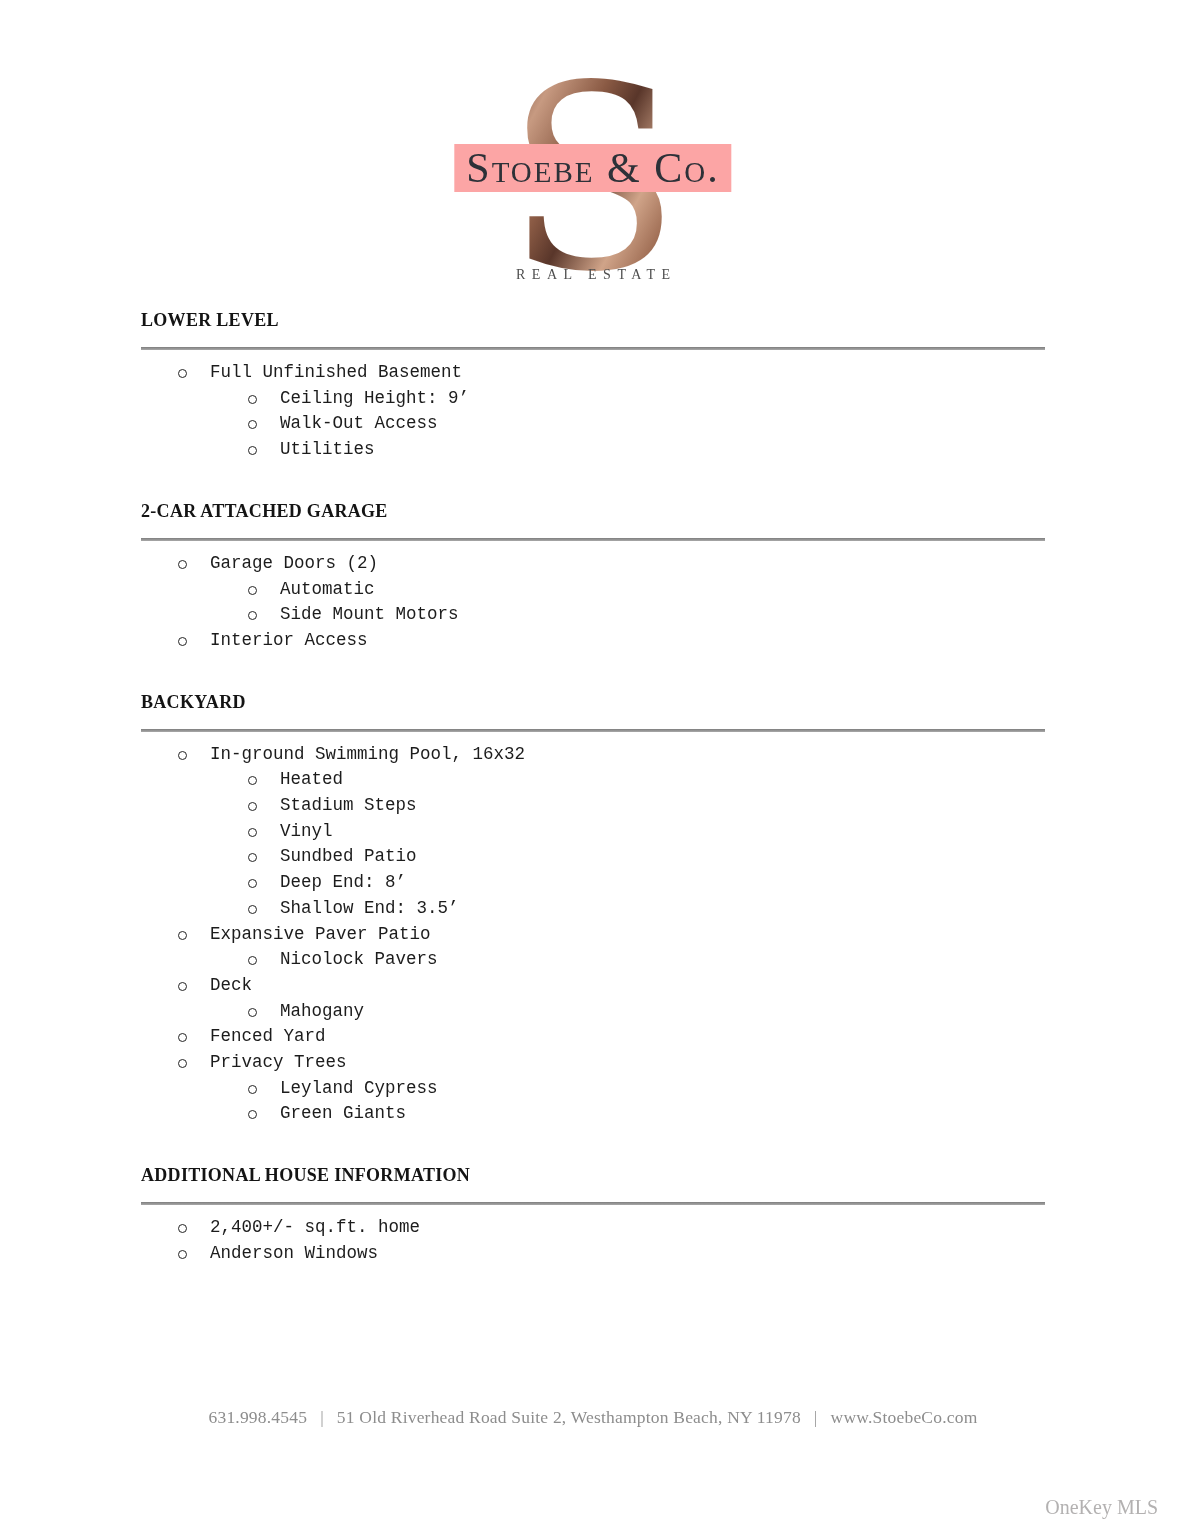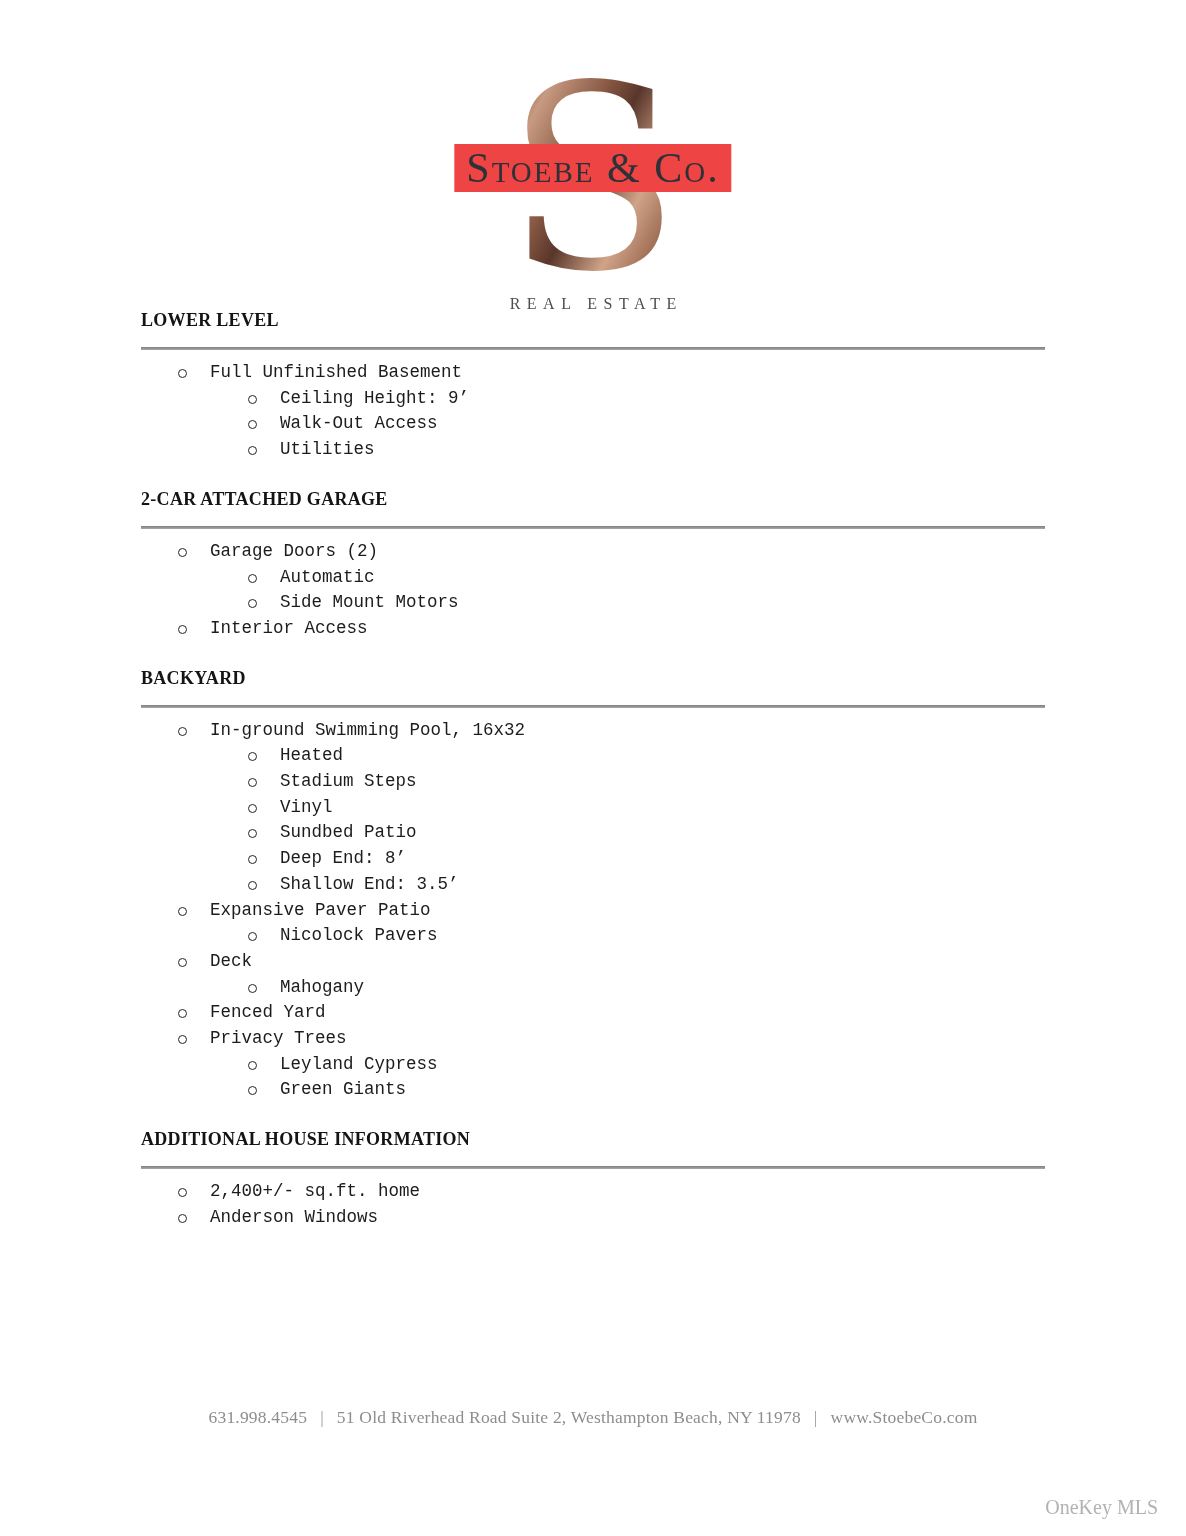--- a/index.html
+++ b/index.html
@@ -12,30 +12,30 @@
     position:absolute;top:51px;left:50%;transform:translateX(-50%);
     font-family:"DejaVu Serif",serif;font-size:255px;line-height:1;font-weight:400;
     background:linear-gradient(118deg,#5f3a2c 2%,#c79a81 20%,#8a5a44 38%,#59362a 50%,#d0a489 68%,#96634a 84%,#6d4534 100%);
     -webkit-background-clip:text;background-clip:text;
     -webkit-text-fill-color:transparent;color:transparent;
     z-index:1;user-select:none;
   }
   .logo-name{
     position:absolute;top:144px;left:50%;transform:translateX(-50%);
     font-size:42px;font-variant:small-caps;letter-spacing:2px;color:#2d3138;
-    background:#ef4444;padding:2px 12px;white-space:nowrap;z-index:2;line-height:1.05;
+    background:#fca5a5;padding:2px 12px;white-space:nowrap;z-index:2;line-height:1.05;
   }
   .logo-tagline{
     position:absolute;top:267px;left:50%;transform:translateX(-50%);
-    font-size:16px;letter-spacing:6.5px;text-indent:6.5px;color:#4e4e4e;
-    white-space:nowrap;z-index:2;margin-top:28px;
+    font-size:14px;letter-spacing:6.5px;text-indent:6.5px;color:#4e4e4e;
+    white-space:nowrap;z-index:2;
   }
   
   .content{position:absolute;left:141px;top:311px;width:904px;}
-  .sec{margin-top:27px;}
+  .sec{margin-top:39px;}
   .sec:first-child{margin-top:0;}
   .sec h2{
     margin:0;font-size:18px;line-height:18px;font-weight:bold;
     letter-spacing:.3px;color:#141414;
   }
   .rule{height:3px;margin-top:18px;background:linear-gradient(#7e7e7e,#a9a9a9);}
   ul.features{list-style:none;margin:10px 0 0;padding:0;}
   .features li{position:relative;line-height:25.7px;font-size:17.5px;color:#1c1c1c;font-family:Liberation Mono, monospace;}
   .features li.lv1{padding-left:69px;}
   .features li.lv2{padding-left:139px;}

